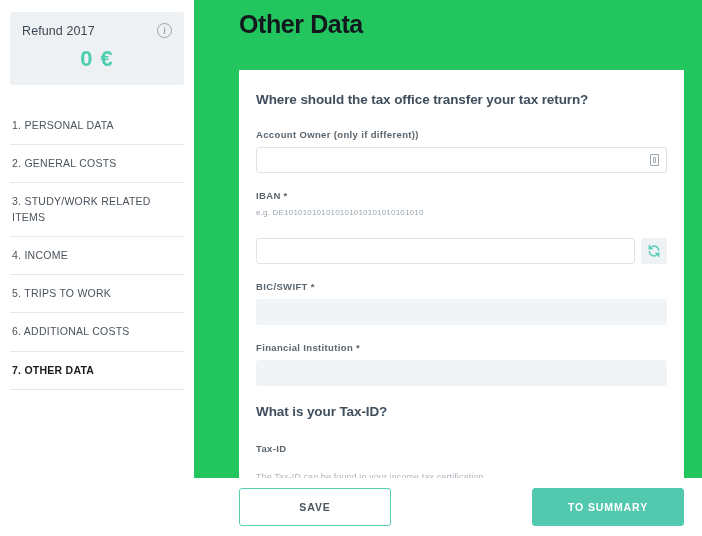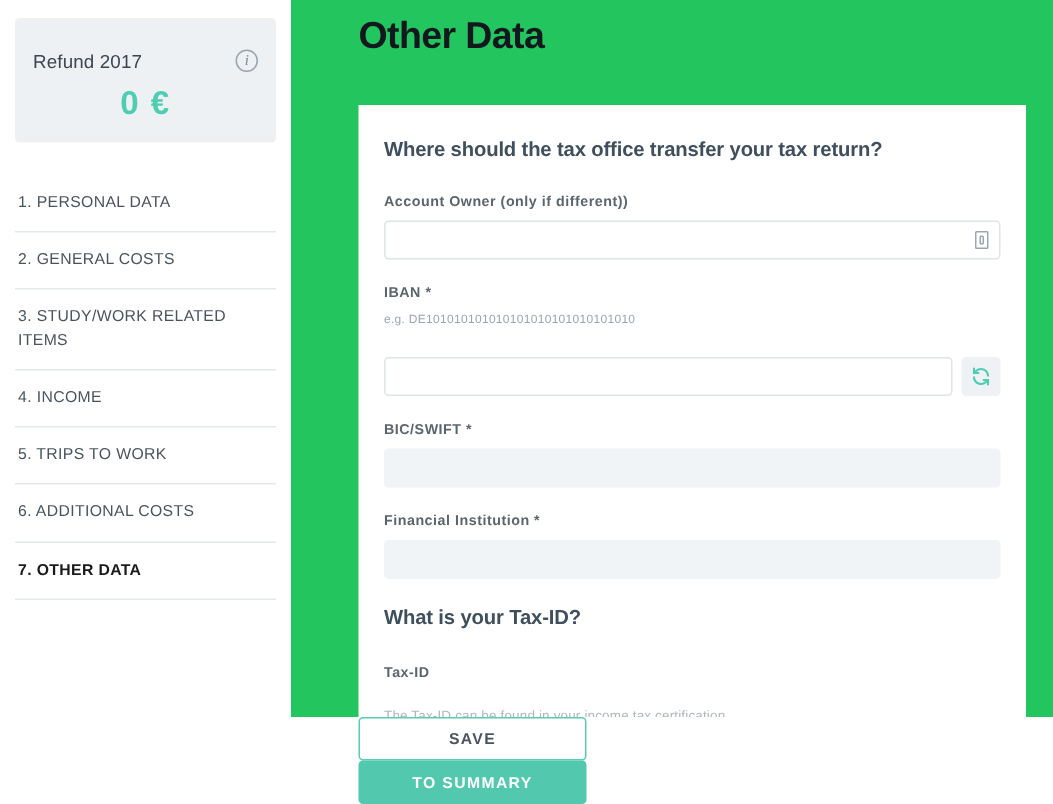--- a/index.html
+++ b/index.html
@@ -25,21 +25,21 @@
     left: 0; top: 0;
     width: 194px;
     height: 536px;
     background: #ffffff;
     padding: 12px 10px 0 10px;
   }
 
   .refund-card {
     background: #edf1f4;
     border-radius: 3px;
-    padding: 21px 12px 13px 12px;
+    padding: 11px 12px 13px 12px;
     margin-bottom: 22px;
   }
 
   .refund-top {
     display: flex;
     align-items: center;
     justify-content: space-between;
   }
 
   .refund-label {
@@ -204,23 +204,23 @@
 
   
   #bottom-bar {
     position: absolute;
     left: 194px;
     bottom: 0;
     width: 508px;
     height: 58px;
     background: #ffffff;
     display: flex;
+    align-items: center;
     padding: 0 18px 0 45px;
     justify-content: space-between;
-    flex-direction: column;
   }
 
   .btn {
     height: 38px;
     width: 152px;
     border-radius: 3px;
     font-size: 10.5px;
     font-weight: bold;
     letter-spacing: 0.9px;
     display: flex;

